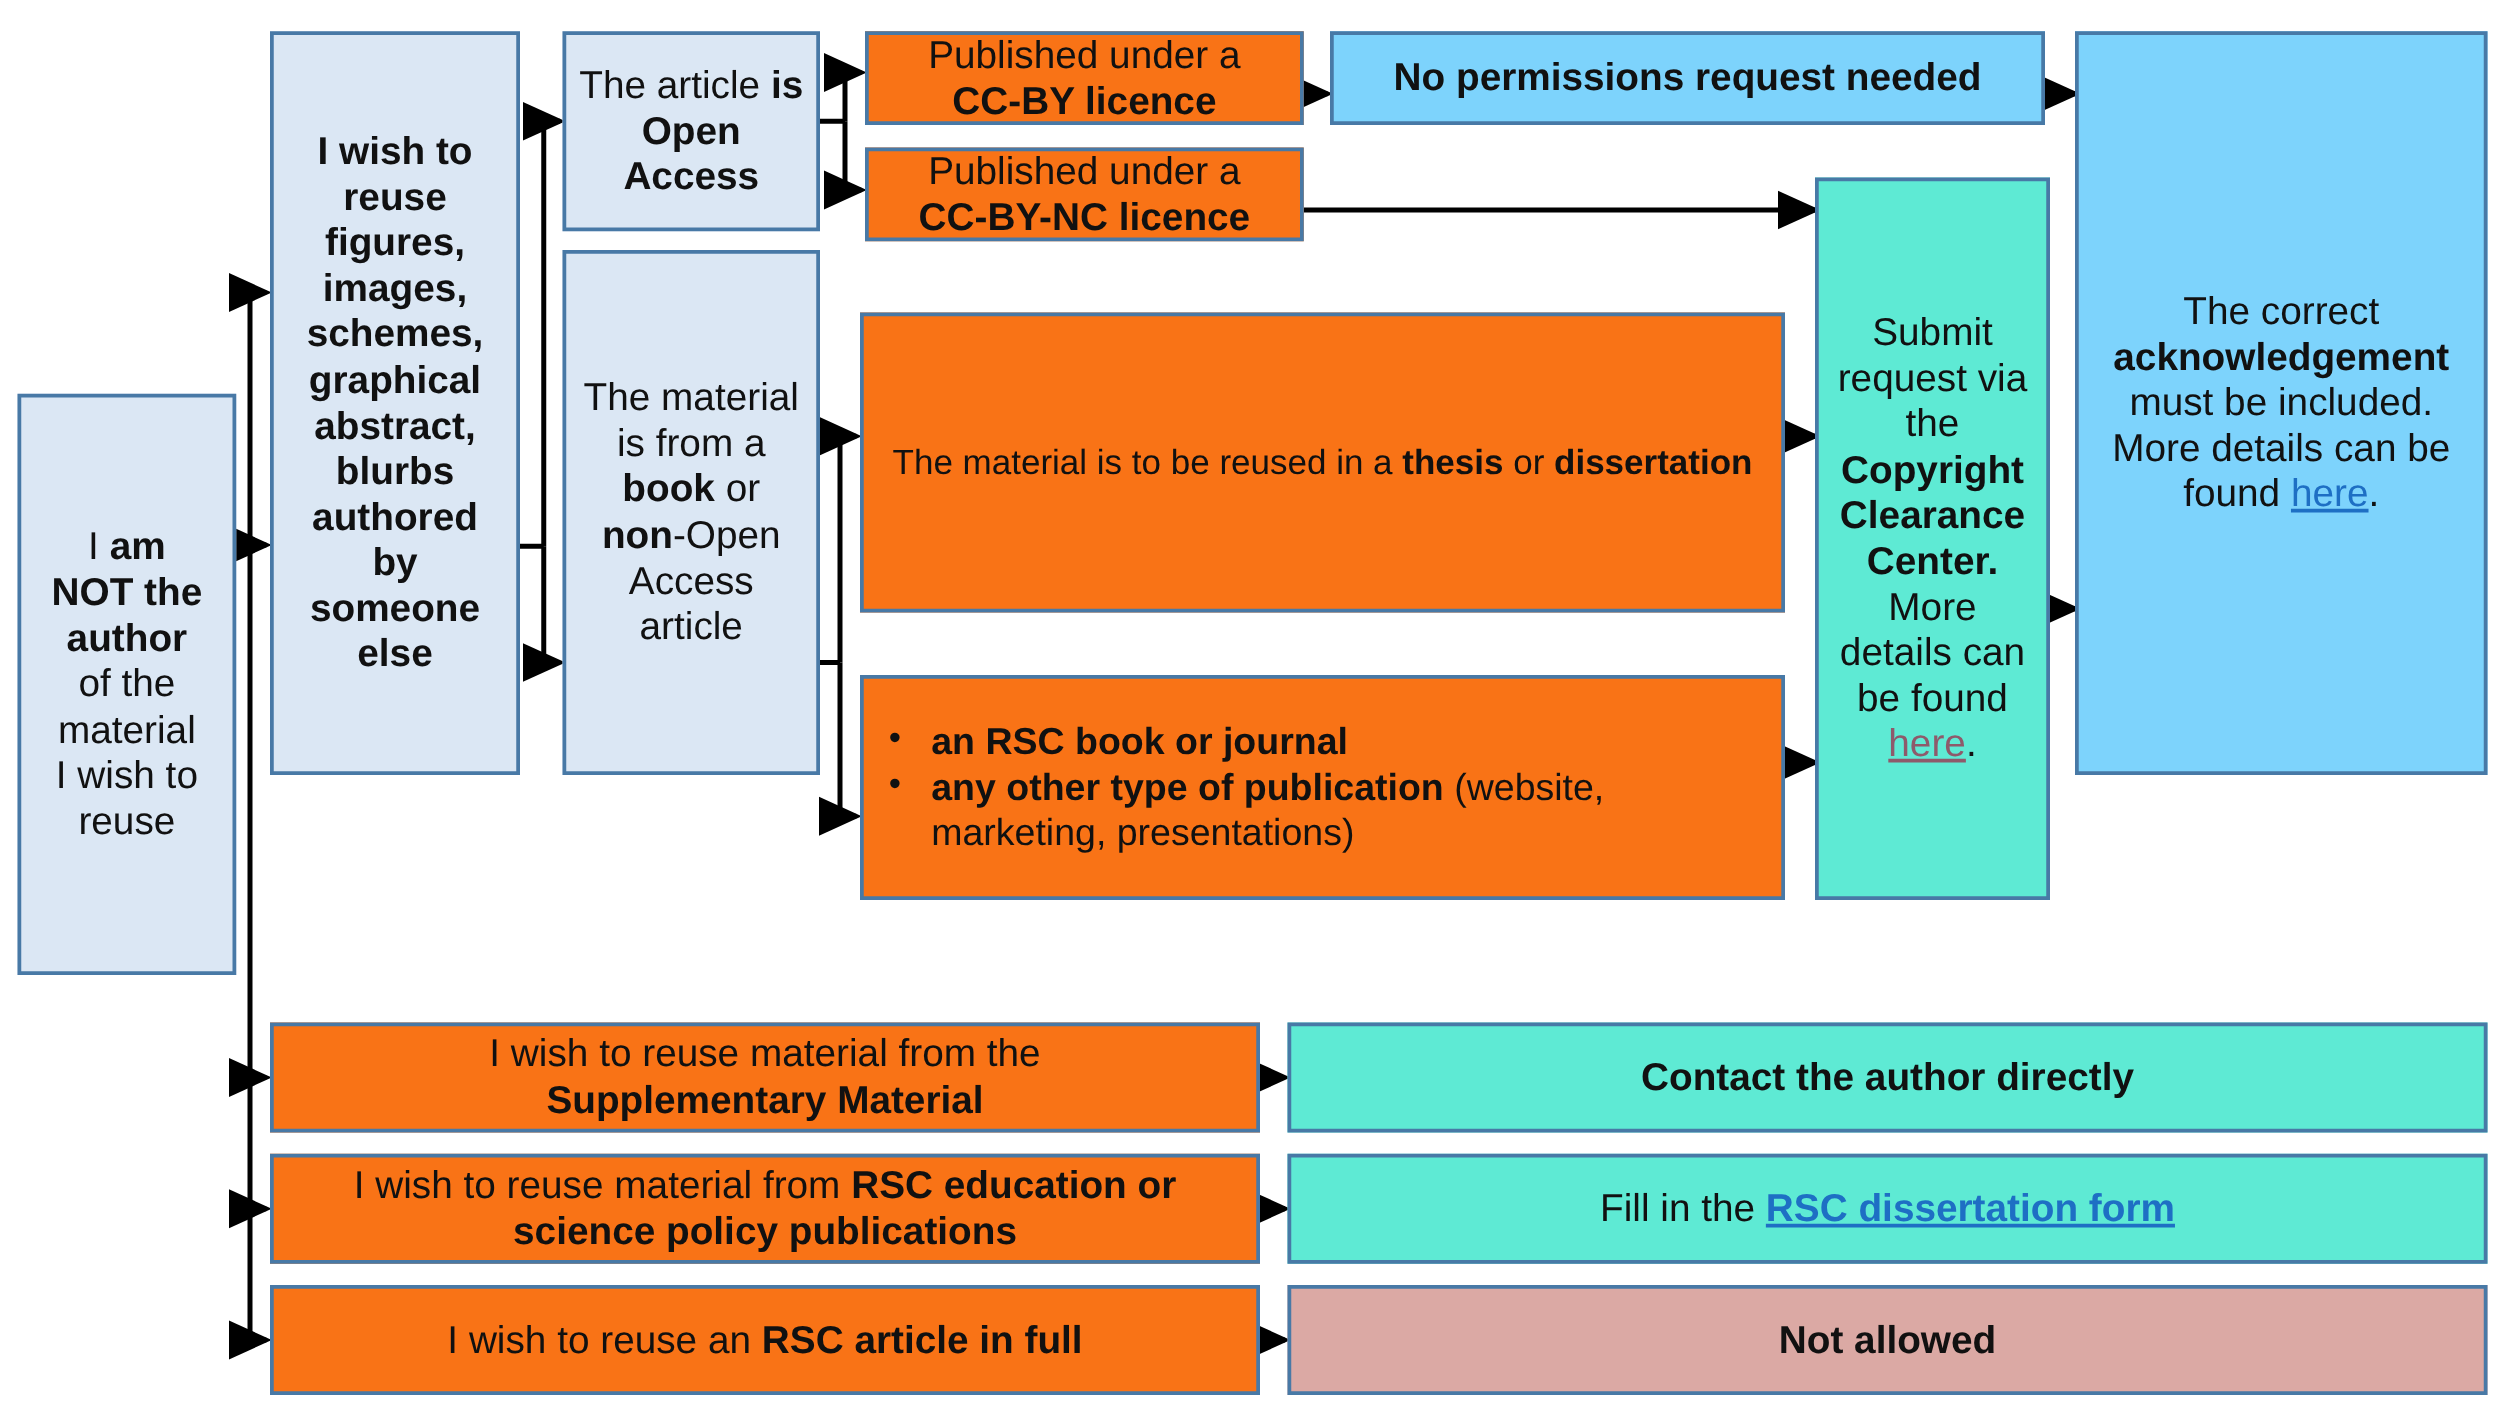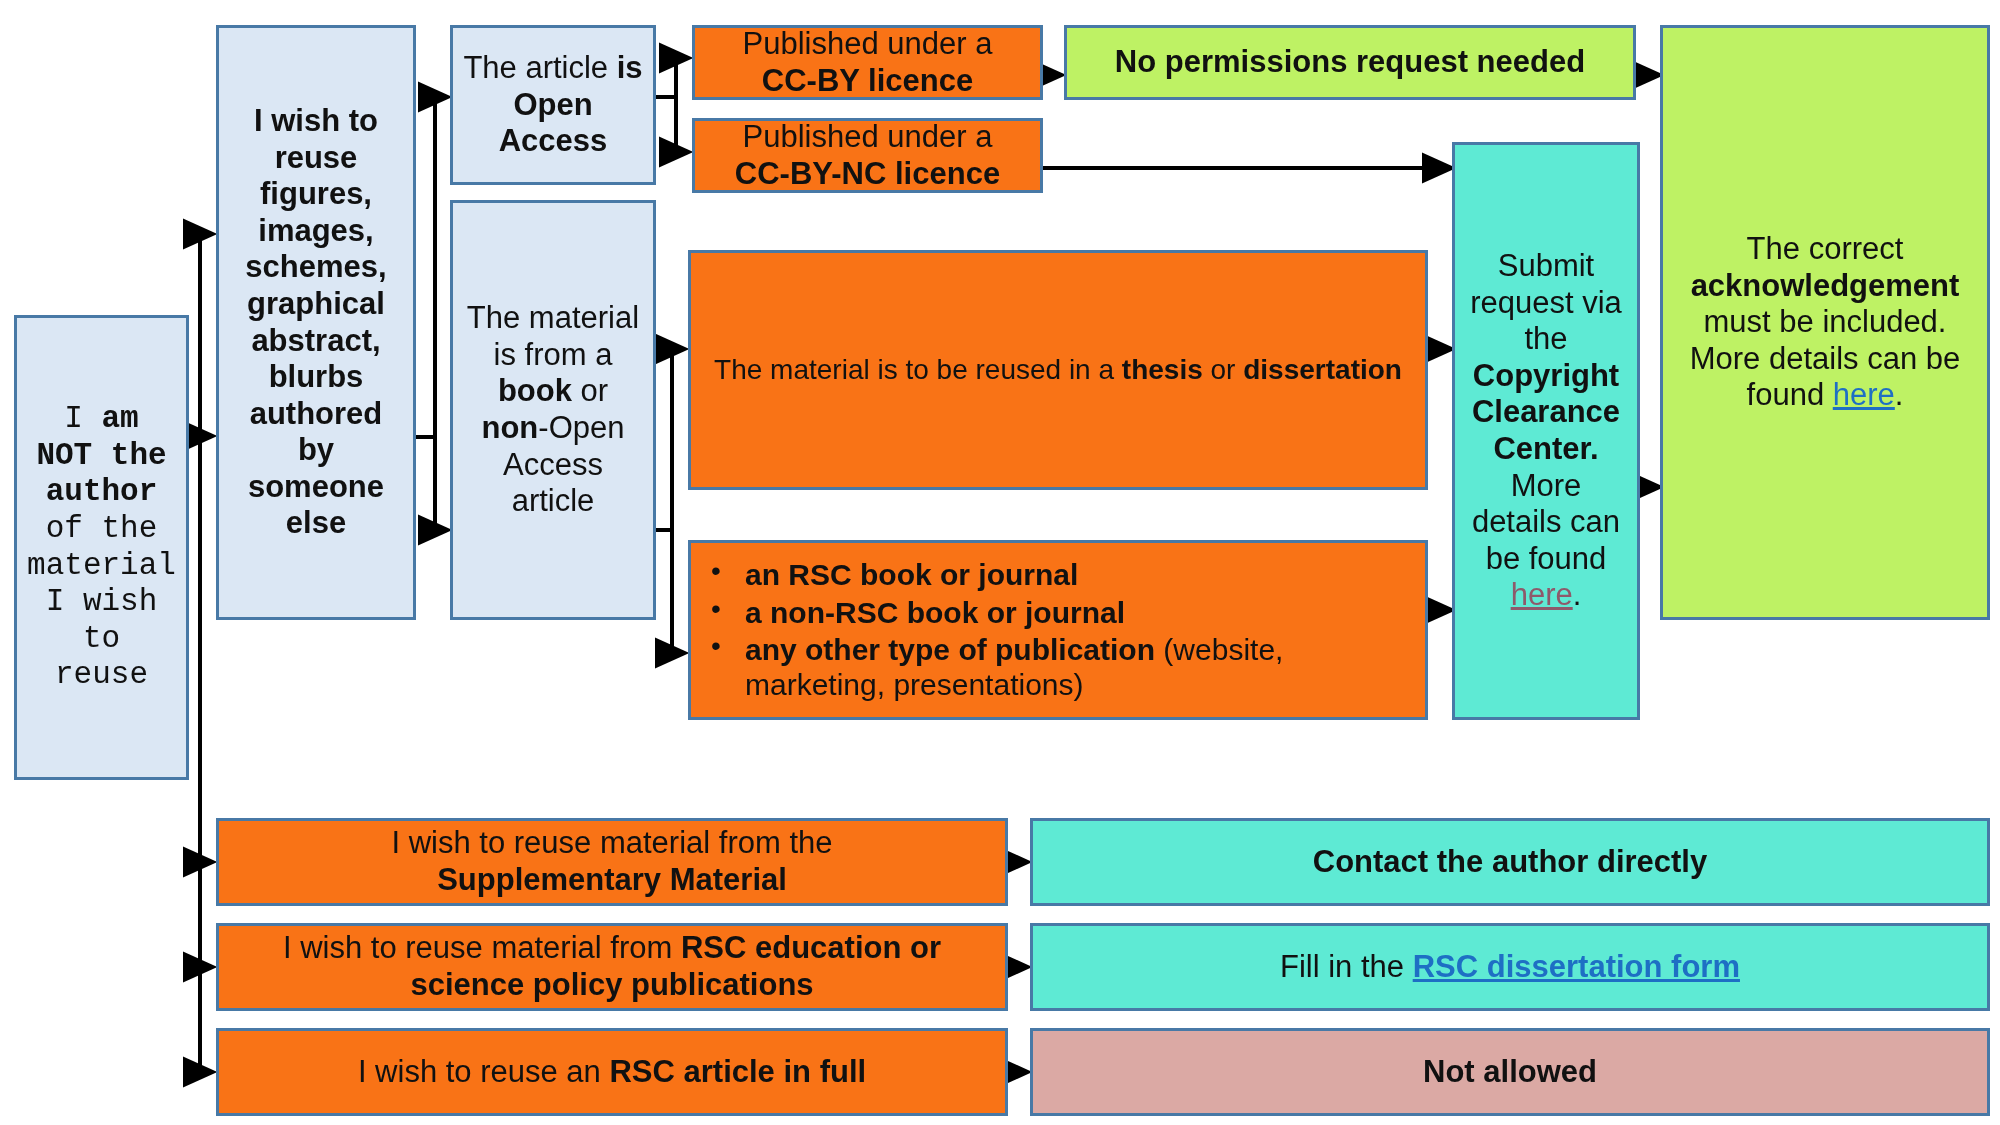--- a/index.html
+++ b/index.html
@@ -21,21 +21,21 @@
     display:flex;
     align-items:center;
     justify-content:center;
     text-align:center;
     line-height:1.18;
     padding:6px 10px;
   }
   .box .inner{width:100%;}
   .blue-light{background:#dbe7f4;}
   .blue-mid{background:#f97316;}
-  .green{background:#bef264;}
+  .green{background:#7dd3fc;}
   .yellow{background:#5eead4;}
   .red{background:#dba9a4;}
   b{font-weight:bold;}
   .link-blue{color:#1e6fc4;text-decoration:underline;font-weight:bold;}
   .link-blue.plain{font-weight:normal;}
   .link-mauve{color:#8e5a6b;text-decoration:underline;}
   svg.wires{position:absolute;left:0;top:0;width:2000px;height:1125px;pointer-events:none;}
   ul.bul{
     margin:0;padding:0 0 0 44px;list-style:none;text-align:left;
   }
@@ -94,21 +94,21 @@
     <path d="M1428,610 L1452,610" stroke="#000" stroke-width="4" fill="none" marker-end="url(#ah)"></path>
 
     <path d="M1636,75 L1660,75" stroke="#000" stroke-width="4" fill="none" marker-end="url(#ah)"></path>
     <path d="M1640,487 L1660,487" stroke="#000" stroke-width="4" fill="none" marker-end="url(#ah)"></path>
 
     <path d="M1008,862 L1028,862" stroke="#000" stroke-width="4" fill="none" marker-end="url(#ah)"></path>
     <path d="M1008,967 L1028,967" stroke="#000" stroke-width="4" fill="none" marker-end="url(#ah)"></path>
     <path d="M1008,1072 L1028,1072" stroke="#000" stroke-width="4" fill="none" marker-end="url(#ah)"></path>
   </svg>
 
-  <div class="box blue-light" style="left:14px;top:315px;width:175px;height:465px;font-size:31px;font-family:Liberation Mono, monospace;">
+  <div class="box blue-light" style="left:14px;top:315px;width:175px;height:465px;font-size:31px;">
     <div class="inner">
       I <b>am<br>NOT the<br>author</b><br>of the<br>material<br>I wish to<br>reuse
     </div>
   </div>
 
   <div class="box blue-light" style="left:216px;top:25px;width:200px;height:595px;font-size:31px;">
     <div class="inner">
       <b>I wish to reuse figures, images, schemes, graphical abstract, blurbs authored by someone else</b>
     </div>
   </div>
@@ -146,21 +146,20 @@
   <div class="box blue-mid" style="left:688px;top:250px;width:740px;height:240px;font-size:28px;">
     <div class="inner">
       The material is to be reused in a <b>thesis</b> or <b>dissertation</b>
     </div>
   </div>
 
   <div class="box blue-mid" style="left:688px;top:540px;width:740px;height:180px;font-size:30px;">
     <div class="inner">
       <ul class="bul">
         <li><b>an RSC book or journal</b></li>
-        <li><b>a non-RSC book or journal</b></li>
         <li><b>any other type of publication</b> (website, marketing, presentations)</li>
       </ul>
     </div>
   </div>
 
   <div class="box yellow" style="left:1452px;top:142px;width:188px;height:578px;font-size:31px;">
     <div class="inner">
       Submit request via the <b>Copyright Clearance Center.</b> More details can be found <a class="link-mauve" href="#">here</a>.
     </div>
   </div>

